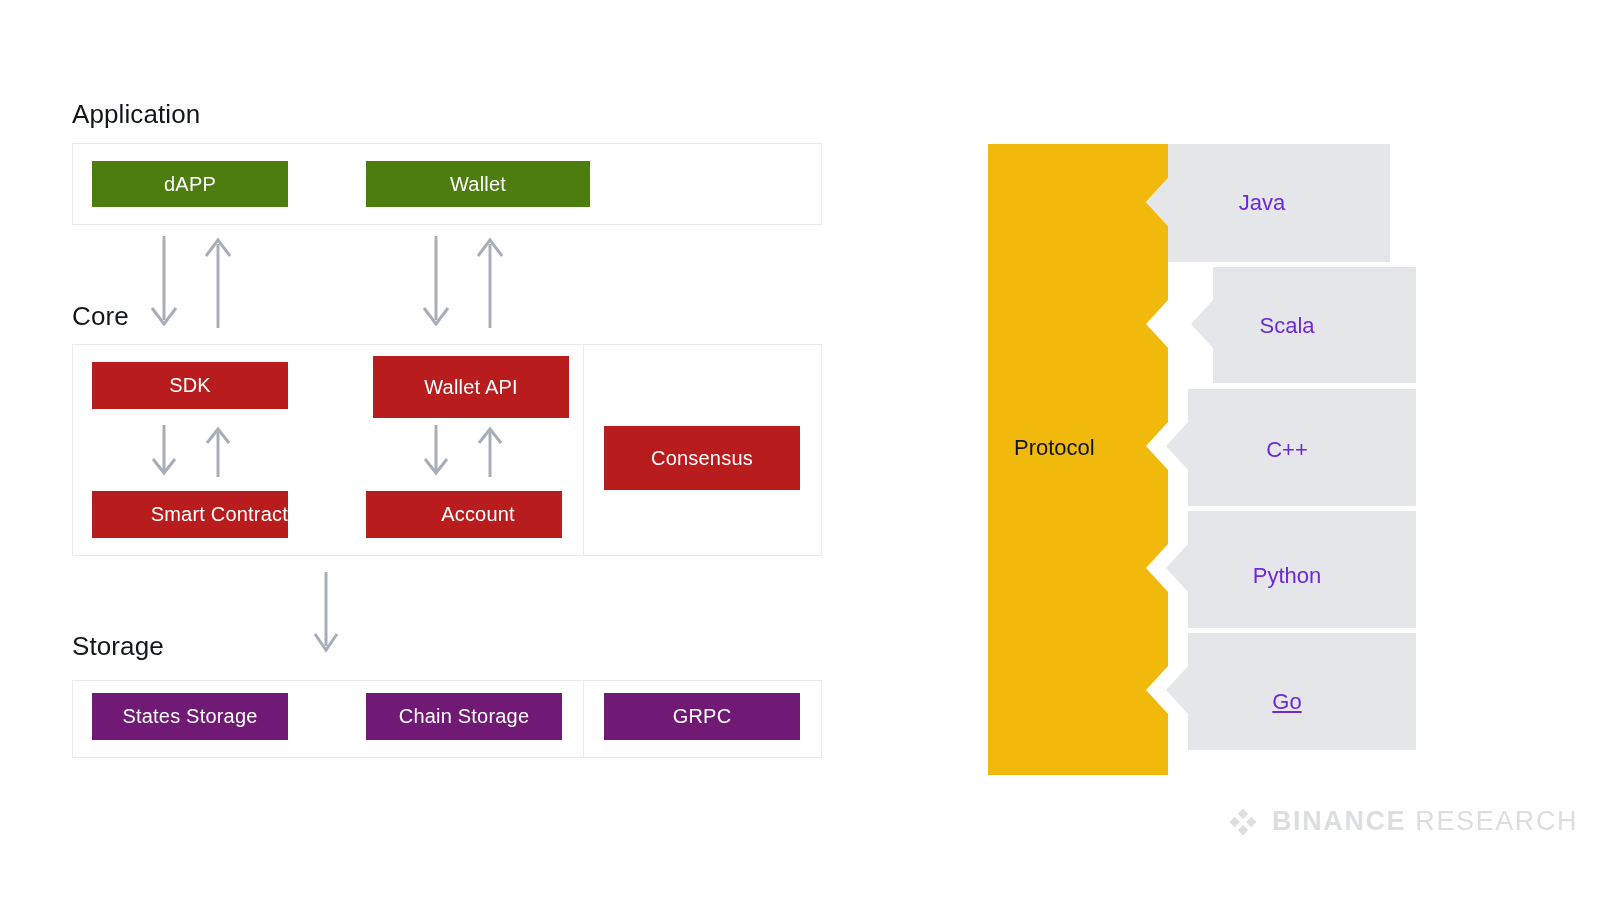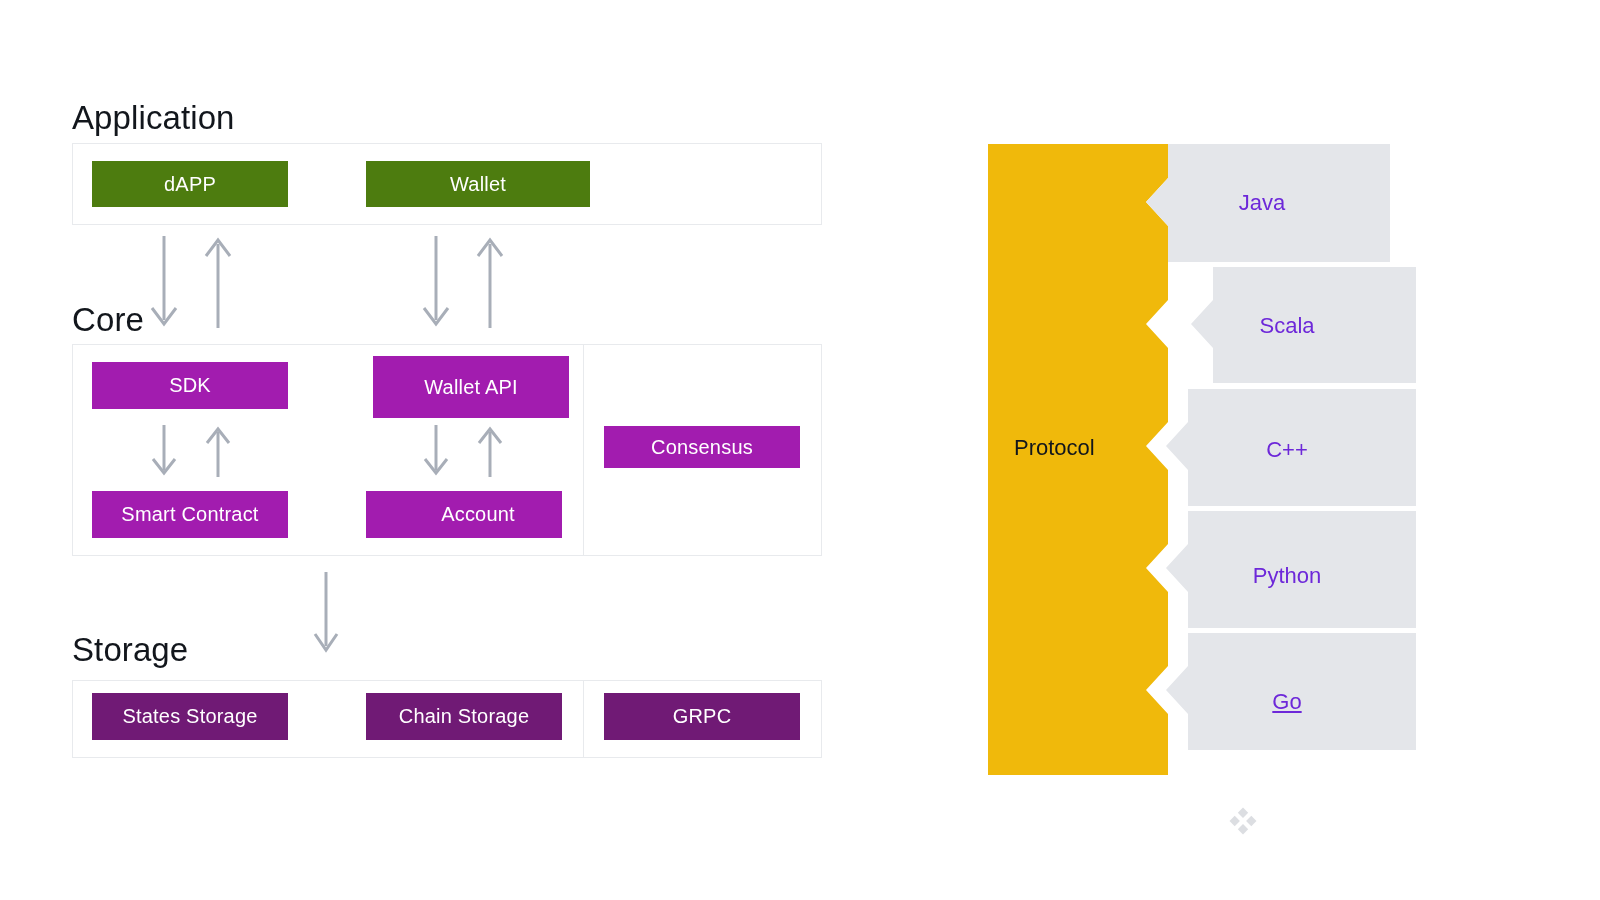--- a/index.html
+++ b/index.html
@@ -14,21 +14,21 @@
     overflow: hidden;
     position: relative;
   }
 
   
   .abs { position: absolute; }
 
   
   .section-label {
     position: absolute;
-    font-size: 33px;
+    font-size: 26px;
     color: #12161C;
     letter-spacing: 0.1px;
     white-space: nowrap;
   }
 
   .layer-box {
     position: absolute;
     background: #ffffff;
     border: 1px solid #E8EAED;
     box-sizing: border-box;
@@ -45,21 +45,21 @@
     display: flex;
     align-items: center;
     justify-content: center;
     color: #ffffff;
     font-size: 20px;
     letter-spacing: 0.2px;
     box-sizing: border-box;
     white-space: nowrap;
   }
   .chip-blue  { background: #4d7c0f; }
-  .chip-red   { background: #a21caf; }
+  .chip-red   { background: #b91c1c; }
   .chip-green { background: #701a75; }
 
   
   .arrow { position: absolute; }
   .protocol-label {
     position: absolute;
     left: 1014px;
     top: 435px;
     font-size: 22px;
     color: #12161C;
@@ -132,25 +132,25 @@
 <div class="layer-divider" style="left:583px; top:344px; height:212px;"></div>
 
 <div class="chip chip-red" style="left:92px; top:362px; width:196px; height:47px;">
   <span>SDK</span>
 </div>
 
 <div class="chip chip-red" style="left:366px; top:356px; width:196px; height:62px;margin-left:7px;">
   <span>Wallet API</span>
 </div>
 
-<div class="chip chip-red" style="left:604px; top:426px; width:196px; height:42px;text-align:center;">
+<div class="chip chip-red" style="left:604px; top:426px; width:196px; height:64px;text-align:center;">
   <span>Consensus</span>
 </div>
 
-<div class="chip chip-red" style="left:92px; top:491px; width:196px; height:47px;">
+<div class="chip chip-red" style="left:92px; top:491px; width:196px; height:47px;justify-content:flex-end;">
   <span>Smart Contract</span>
 </div>
 
 <div class="chip chip-red" style="left:366px; top:491px; width:196px; height:47px;padding-left:28px;">
   <span>Account</span>
 </div>
 
 <svg class="arrow" style="left:148px; top:425px;" width="32" height="52" viewBox="0 0 32 52">
   <line x1="16" y1="0" x2="16" y2="45" stroke="#A8AEB8" stroke-width="3"></line>
   <polyline points="5,34 16,48 27,34" fill="none" stroke="#A8AEB8" stroke-width="3"></polyline>
@@ -247,13 +247,16 @@
 
 <div class="brand">
   <svg width="30" height="30" viewBox="0 0 30 30">
     <g fill="#DCDEE2">
       <polygon points="15,1.5 20.2,6.7 15,11.9 9.8,6.7"></polygon>
       <polygon points="6.7,9.8 11.9,15 6.7,20.2 1.5,15"></polygon>
       <polygon points="23.3,9.8 28.5,15 23.3,20.2 18.1,15"></polygon>
       <polygon points="15,18.1 20.2,23.3 15,28.5 9.8,23.3"></polygon>
     </g>
   </svg>
+  <div class="brand-text">
+    <span class="b-bold">BINANCE</span><span>&nbsp;</span><span class="b-light">RESEARCH</span>
+  </div>
 </div>
 
 </body></html>

